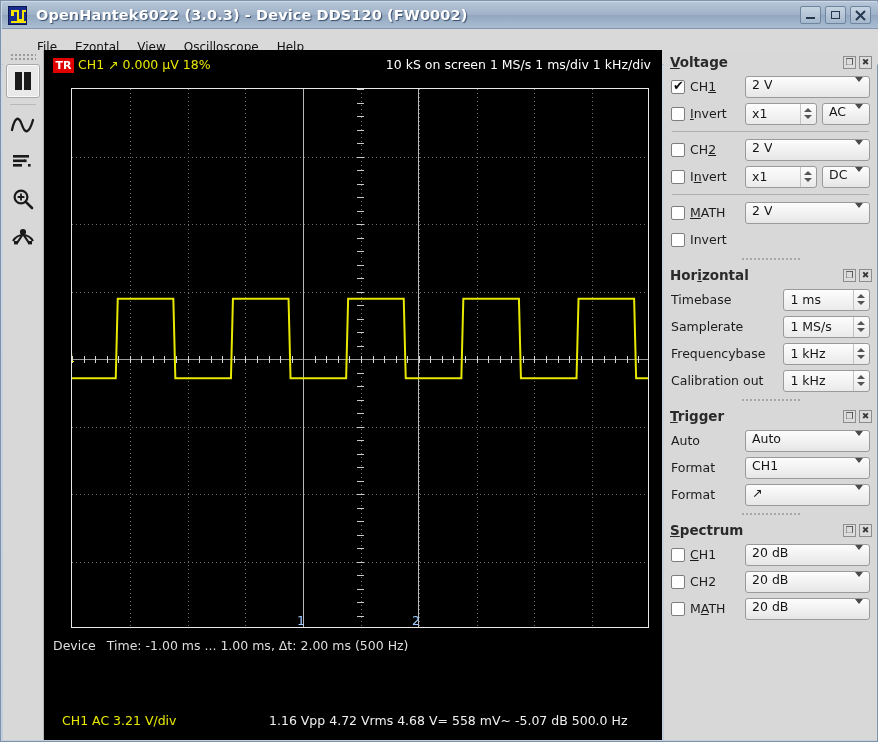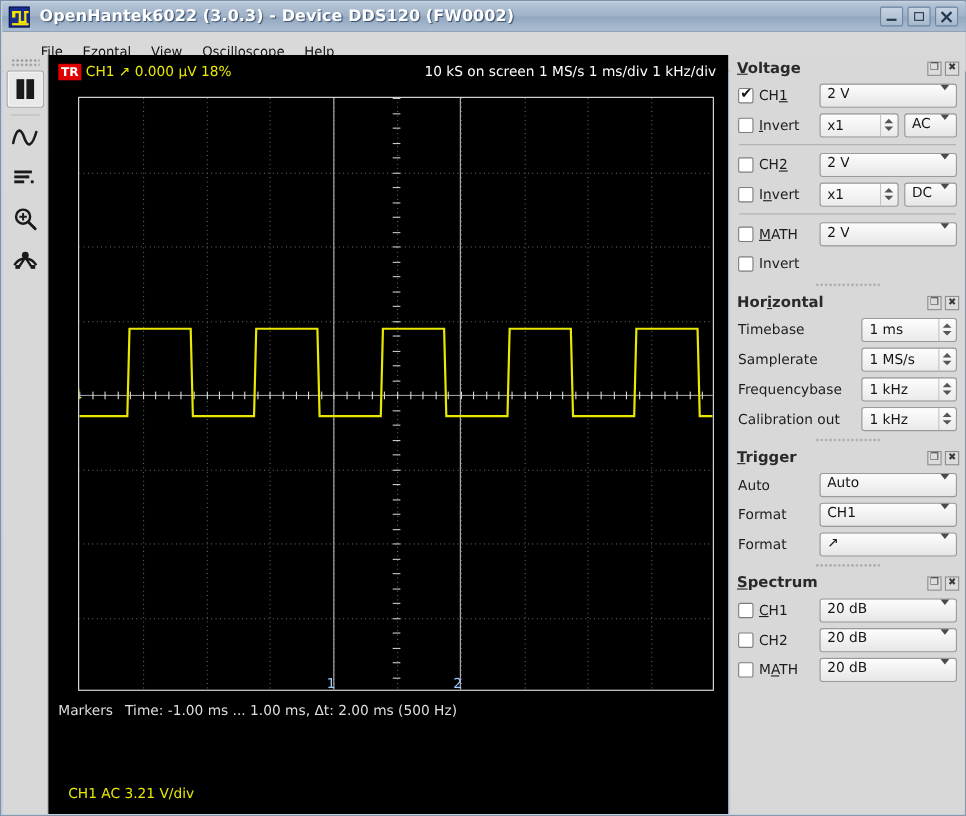--- a/index.html
+++ b/index.html
@@ -345,26 +345,27 @@
       <div class="marker-line" style="left:346px;"></div>
       <svg id="wave" viewBox="0 0 578 540" preserveAspectRatio="none">
         <polyline id="trace" fill="none" stroke="#e8e800" stroke-width="2" points="0.0,290.3 43.9,290.3 45.9,210.6 101.7,210.6 103.7,290.3 159.5,290.3 161.5,210.6 217.3,210.6 219.3,290.3 275.1,290.3 277.1,210.6 332.9,210.6 334.9,290.3 390.7,290.3 392.7,210.6 448.5,210.6 450.5,290.3 506.3,290.3 508.3,210.6 564.1,210.6 566.1,290.3 578.0,290.3"></polyline>
       </svg>
       <div class="mk-num" style="left:225px;bottom:-1px;">1</div>
       <div class="mk-num" style="left:340px;bottom:-1px;">2</div>
       <div id="ch-label">CH1</div>
     </div>
 
     <div id="markers-line">
-      <span class="lbl">Markers</span>
+      <span class="lbl">Device</span>
       <span>Time: -1.00 ms ... 1.00 ms,  Δt: 2.00 ms (500 Hz)</span>
     </div>
 
     <div id="status">
       <div id="st-ch">CH1   AC   3.21 V/div</div>
+      <div id="st-meas">1.16 Vpp 4.72 Vrms   4.68 V= 558 mV~   -5.07 dB  500.0 Hz</div>
     </div>
   </div>
 
   <div id="dock">
 
     <div class="sec-head">
       <div class="sec-title"><u>V</u>oltage</div>
       <div class="sec-icons">
         <div class="dicon">❐</div>
         <div class="dicon">✖</div>

